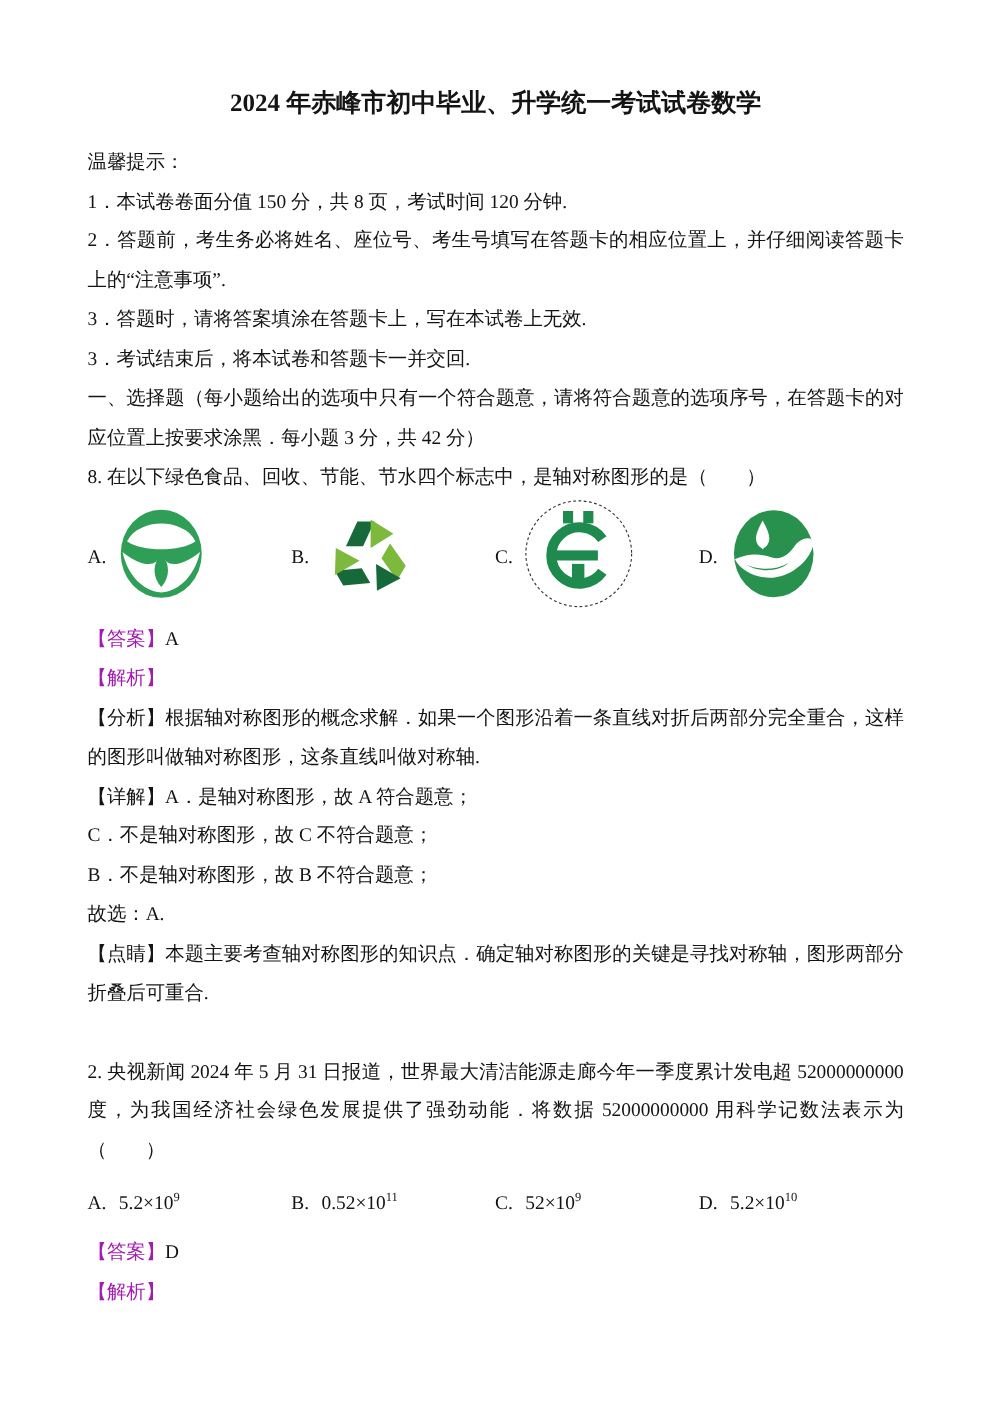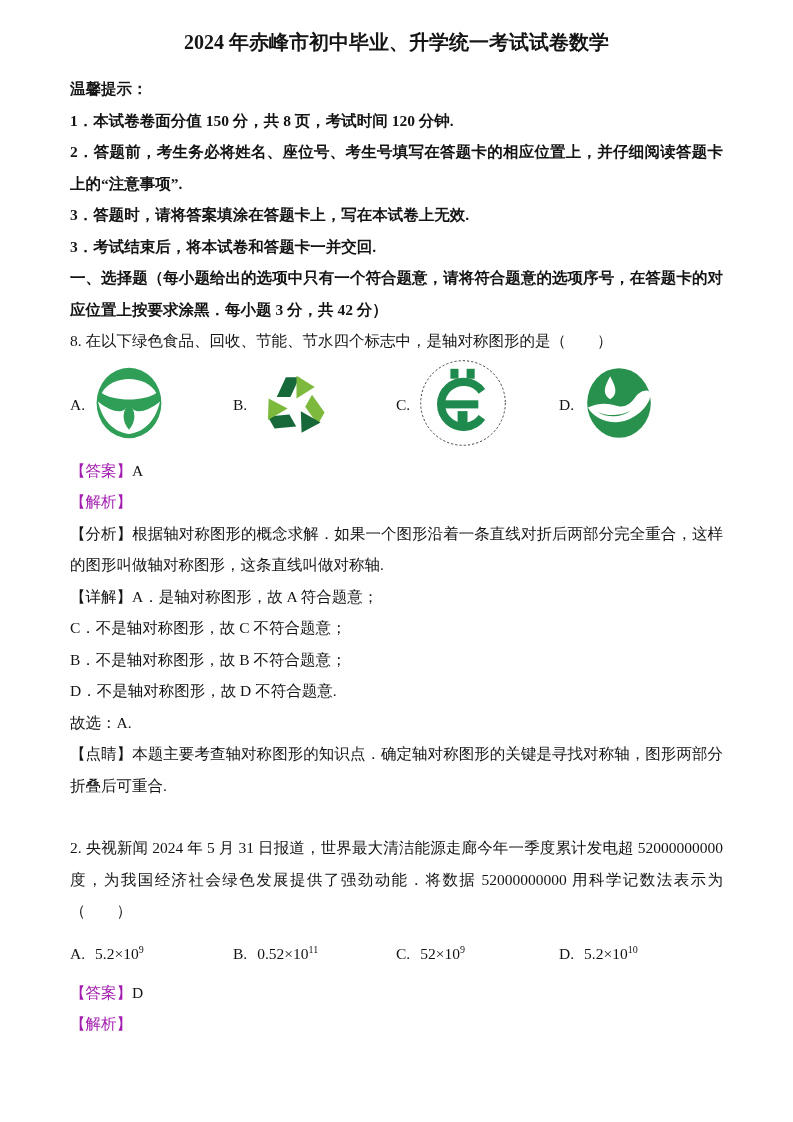--- a/index.html
+++ b/index.html
@@ -5,37 +5,37 @@
   html,body { margin:0; padding:0; background:#ffffff; }
   body {
     width:793px; height:1122px;
     font-family:"Liberation Serif","DejaVu Serif",serif;
     color:#141414;
     overflow:hidden;
   }
   .page {
     box-sizing:border-box;
     width:793px; height:1122px;
-    padding:27px 70px 0 70px;
+    padding:68px 70px 0 70px;
     background:#ffffff;
   }
   .doc-title {
     text-align:center;
     font-weight:bold;
     font-size:20px;
     line-height:30px;
     margin:0 0 16px 0;
   }
   p.line {
     margin:0;
     font-size:15.5px;
     line-height:31.5px;
     text-align:justify;
   }
-  p.bold { font-weight:bold; }
+  p.bold { font-weight:normal; }
   .blue { color:#a21caf; }
   .spacer { height:31px; }
   .half-spacer { height:6px; }
 
   
   .logo-row {
     display:flex;
     align-items:center;
     height:92px;
     margin:2px 0 4px 0;
@@ -146,21 +146,20 @@
 
   <p class="line"><span class="blue">【答案】</span><span>A</span></p>
 
   <p class="line"><span class="blue">【解析】</span></p>
 
   <p class="line">【分析】根据轴对称图形的概念求解．如果一个图形沿着一条直线对折后两部分完全重合，这样的图形叫做轴对称图形，这条直线叫做对称轴.</p>
 
   <p class="line">【详解】A．是轴对称图形，故 A 符合题意；</p>
   <p class="line">C．不是轴对称图形，故 C 不符合题意；</p>
   <p class="line">B．不是轴对称图形，故 B 不符合题意；</p>
-  <p class="line">D．不是轴对称图形，故 D 不符合题意.</p>
   <p class="line">故选：A.</p>
 
   <p class="line">【点睛】本题主要考查轴对称图形的知识点．确定轴对称图形的关键是寻找对称轴，图形两部分折叠后可重合.</p>
 
   <div class="spacer"></div>
 
   <p class="line">2. 央视新闻 2024 年 5 月 31 日报道，世界最大清洁能源走廊今年一季度累计发电超 52000000000 度，为我国经济社会绿色发展提供了强劲动能．将数据 52000000000 用科学记数法表示为（　　）</p>
 
   <div class="half-spacer"></div>
 

